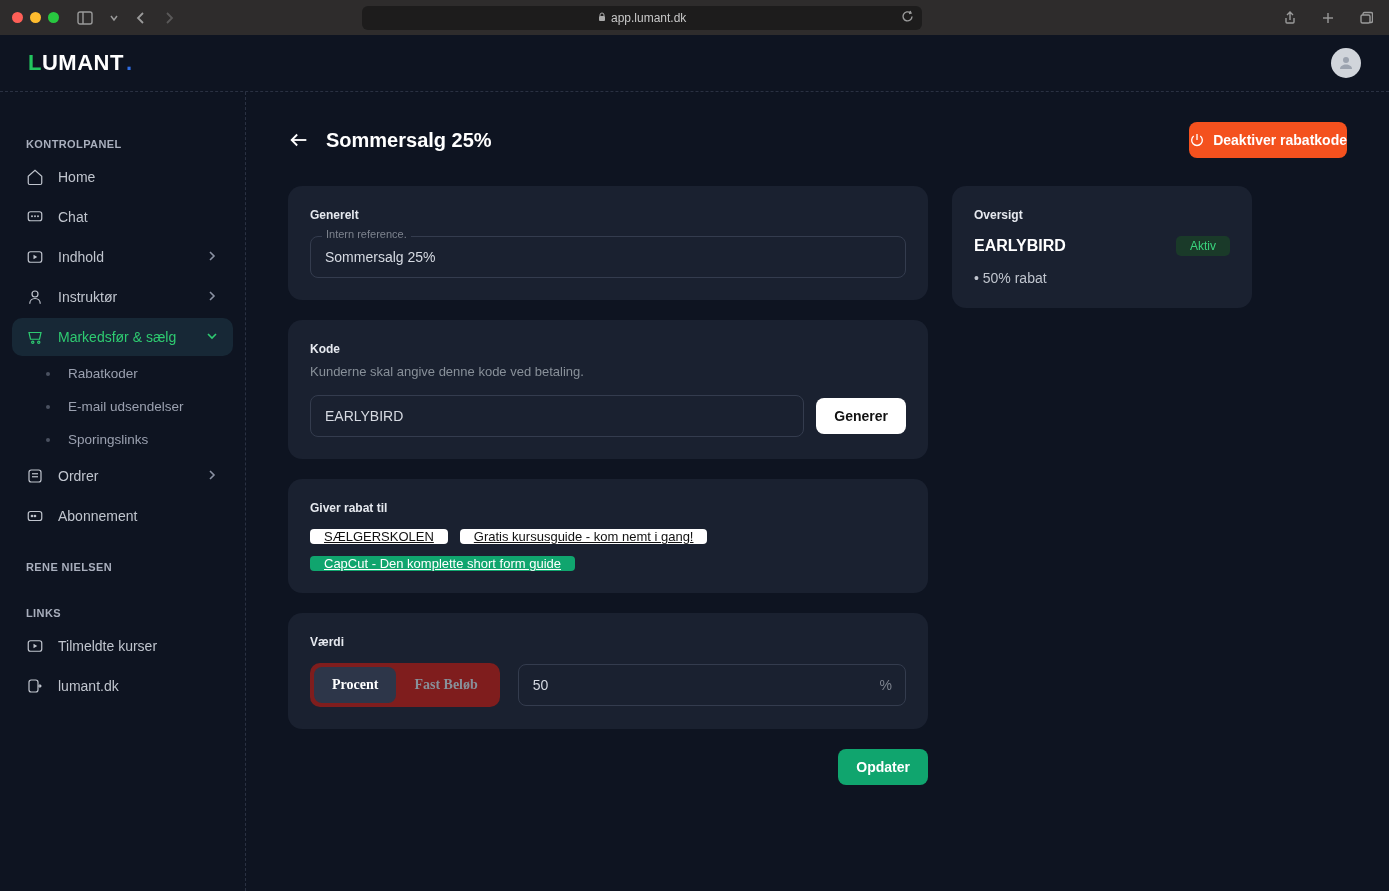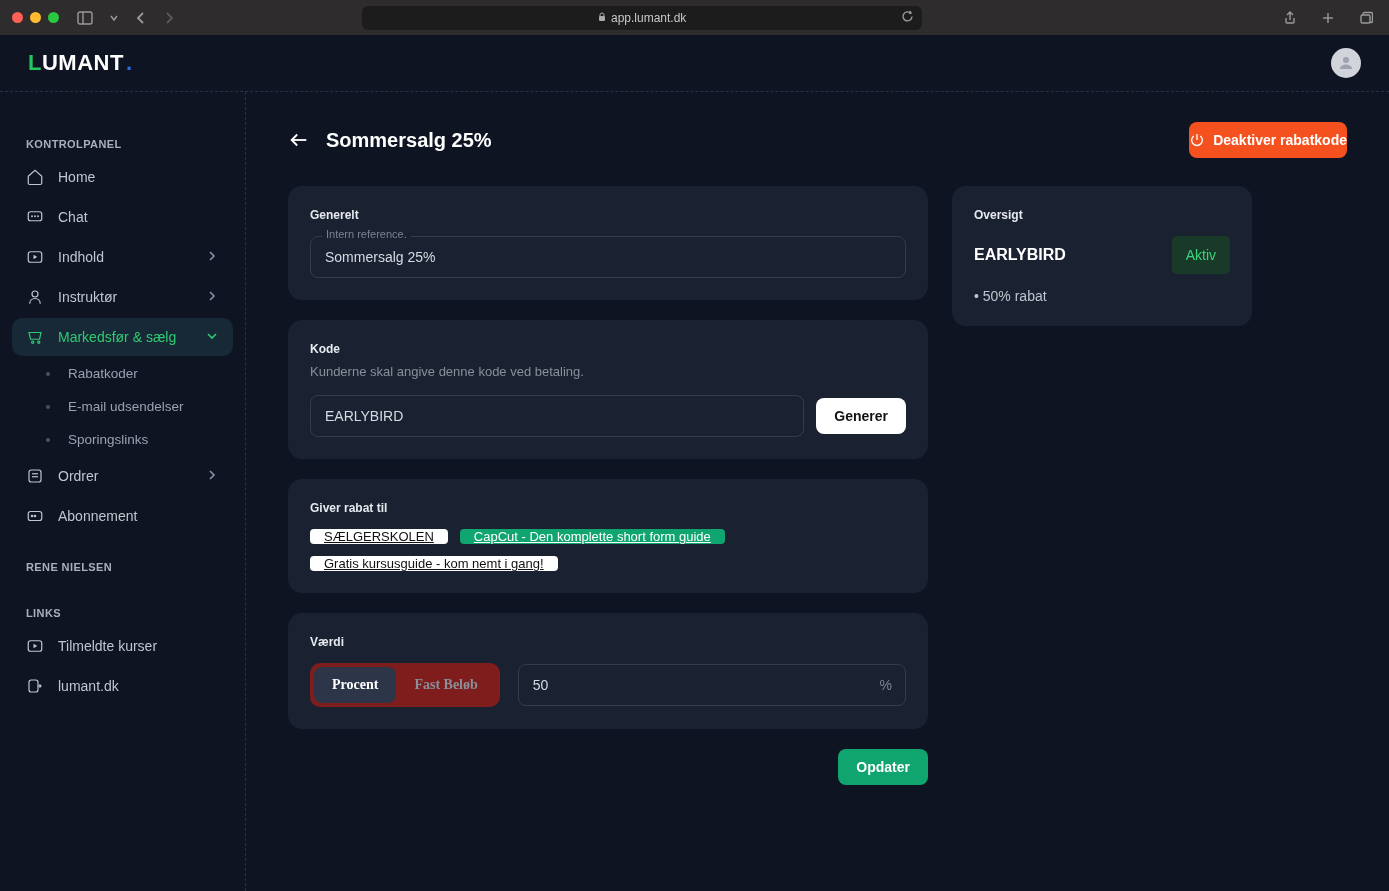--- a/index.html
+++ b/index.html
@@ -169,21 +169,21 @@
 .update-btn {
   background: #10a56e; color:#fff; border:none;
   padding: 10px 18px; border-radius: 8px;
   font-size:14px; font-weight:600; cursor:pointer;
   float: right;
 }
 
 
 .ov-code { font-size: 16px; font-weight: 700; color:#fff;}
 .ov-row { display:flex; align-items:center; justify-content:space-between; margin-top:6px;}
-.badge { background: #1a3a29; color:#3ad47d; font-size:14px; padding: 11px 14px; border-radius: 5px; font-weight:500;}
+.badge { background: #1a3a29; color:#3ad47d; font-size:12px; padding: 3px 14px; border-radius: 5px; font-weight:500;}
 .ov-line { margin-top: 14px; font-size:14px; color:#c0c5ce;}
 </style>
 </head>
 <body>
 
 <div class="chrome">
   <div class="traffic">
     <span class="r"></span>
     <span class="y"></span>
     <span class="g"></span>
@@ -425,22 +425,22 @@
           <div class="code-row">
             <input class="text-input" value="EARLYBIRD" style="">
             <button class="gen-btn">Generer</button>
           </div>
         </div>
 
         <div class="card">
           <div class="card-title">Giver rabat til</div>
           <div class="tags">
             <span class="tag white">SÆLGERSKOLEN</span>
+            <span class="tag white">Gratis kursusguide - kom nemt i gang!</span>
             <span class="tag green">CapCut - Den komplette short form guide</span>
-            <span class="tag white">Gratis kursusguide - kom nemt i gang!</span>
           </div>
         </div>
 
         <div class="card">
           <div class="card-title">Værdi</div>
           <div class="value-row">
             <div class="seg">
               <span class="seg-btn active">Procent</span>
               <span class="seg-btn">Fast Beløb</span>
             </div>

